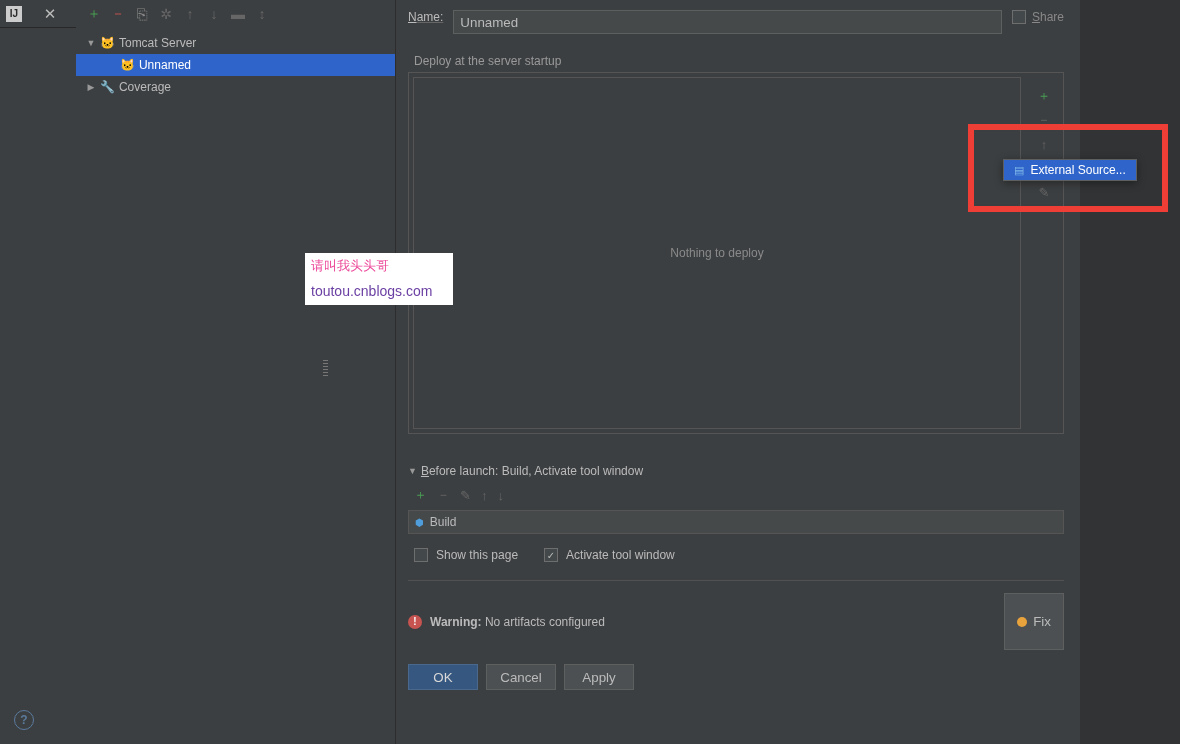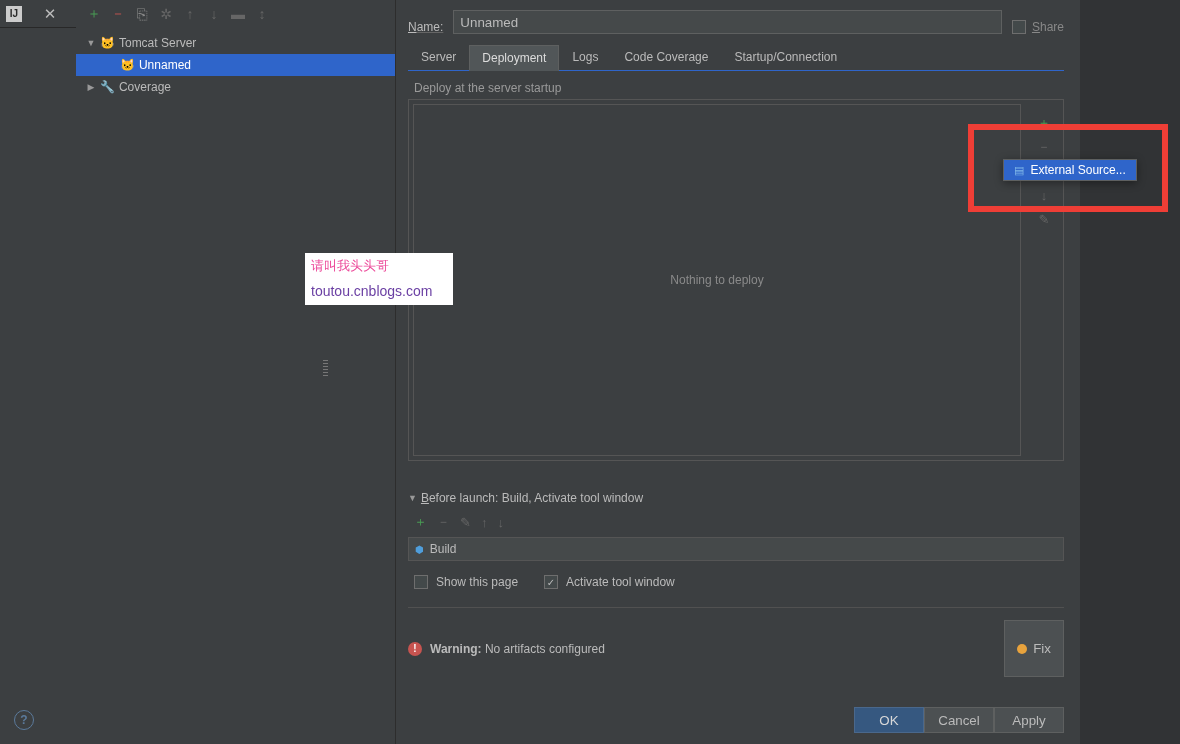--- a/index.html
+++ b/index.html
@@ -80,21 +80,21 @@
 .tree-row .cat-icon { font-size: 12px; }
 .tree-row.selected { background: #2f65ca; color: #fff; }
 .tree-row.level2 { padding-left: 44px; }
 .tomcat { color: #f0a732; }
 .content {
   flex: 1;
   display: flex;
   flex-direction: column;
   padding: 10px 16px 10px 12px;
 }
-.row1 { display:flex; align-items:flex-end; gap:10px; margin-bottom:10px;}
+.row1 { display:flex; align-items:flex-start; gap:10px; margin-bottom:10px;}
 .row1 label { color:#bbb; text-decoration: underline; text-decoration-color:#666;}
 .name-input {
   flex:1; height:24px;
   background:#45494a; border:1px solid #5e6060; color:#bbb;
   padding:0 6px;
 }
 .share { display:flex; align-items:center; gap:6px; color:#888;}
 .share .cb { width:14px;height:14px;border:1px solid #6e6e6e;background:#43494a;}
 .tabs {
   display:flex; border-bottom:1px solid #2f65ca;
@@ -147,22 +147,22 @@
   display:flex;align-items:center;justify-content:center;color:#fff;font-size:10px;font-weight:bold;
 }
 .warn-label { color:#bbb;}
 .warn-label b { font-weight:bold;}
 .fix-btn {
   background:#4c5052; border:1px solid #5e6060; color:#bbb;
   padding:20px 12px; display:flex; align-items:center; gap:6px;
 }
 .bulb { width:10px;height:10px;border-radius:50%;background:#e8a33d;display:inline-block;}
 .button-row {
-  display:flex; justify-content:flex-end; gap:0;
-  margin-top:30px;
+  display:flex; gap:8px;
+  margin-top:14px;
 }
 .btn {
   min-width:70px; height:26px; border:1px solid #5e6060;
   background:#4c5052; color:#bbb; cursor:pointer;
 }
 .btn.primary { background:#365880; border-color:#4a688c; color:#d8d8d8;}
 .help-icon {
   position:absolute; left:14px; bottom:14px;
   width:20px;height:20px;border-radius:50%;border:1px solid #5b7a9b;
   display:flex;align-items:center;justify-content:center;color:#5b7a9b;font-weight:bold;
@@ -247,27 +247,20 @@
     <div class="content">
       <div class="row1">
         <label><u>N</u>ame:</label>
         <input class="name-input" value="Unnamed" style="">
         <div class="share">
           <span class="cb"></span>
           <span><u>S</u>hare</span>
         </div>
       </div>
 
-      <div class="tabs">
-        <div class="tab">Server</div>
-        <div class="tab active">Deployment</div>
-        <div class="tab">Logs</div>
-        <div class="tab">Code Coverage</div>
-        <div class="tab">Startup/Connection</div>
-      </div>
 
       <div class="section-label">Deploy at the server startup</div>
       <div class="deploy-area">
         <div class="deploy-list">
           <span>Nothing to deploy</span>
         </div>
         <div class="deploy-tools">
           <span class="tbtn plus">＋</span>
           <span class="tbtn">－</span>
           <span class="tbtn">↑</span>

